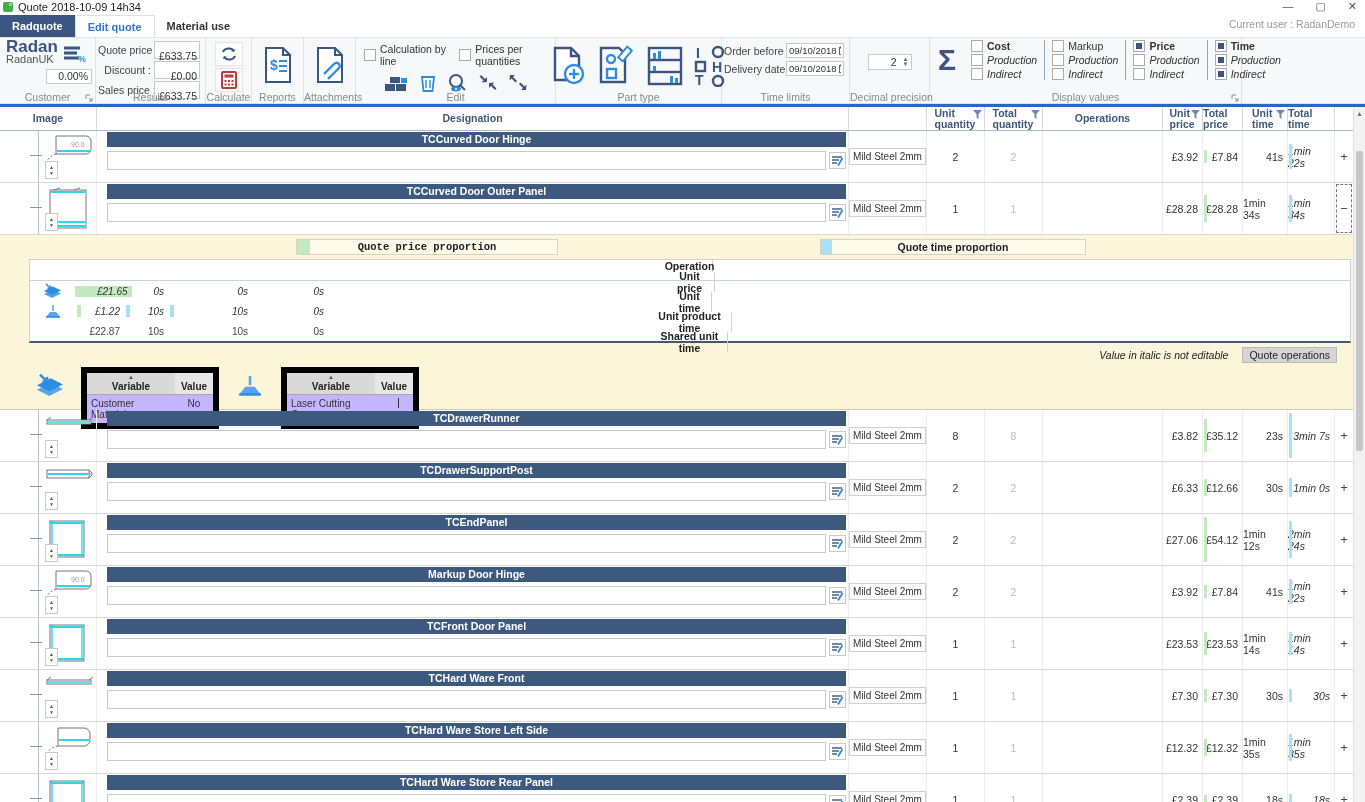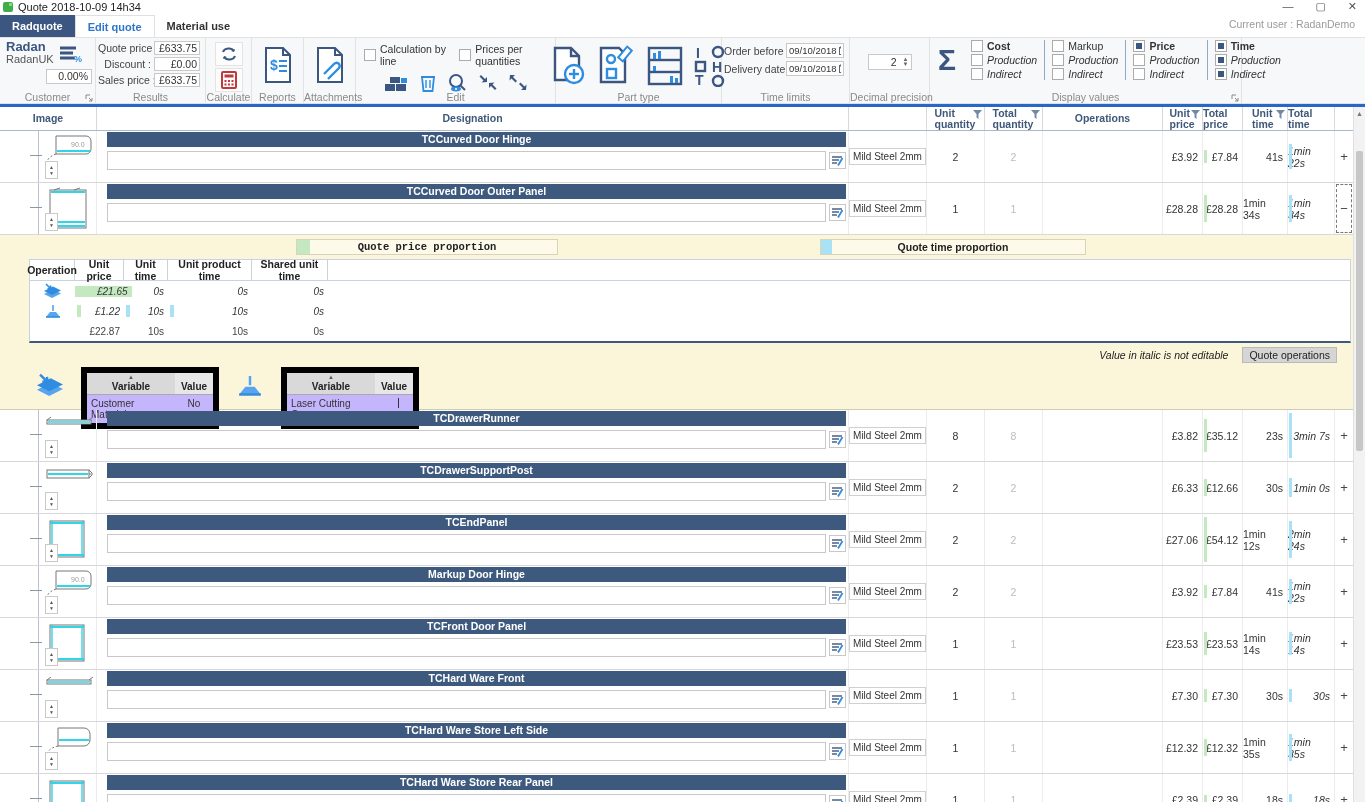--- a/index.html
+++ b/index.html
@@ -23,29 +23,29 @@
   .curuser { position:absolute; right:10px; top:4px; font-size:10.5px; color:#9a9a9a; }
 
   
   .ribbon { height:66px; background:#f7f8f9; display:flex; border-bottom:1px solid #e0e0e0; }
   .rgroup { position:relative; border-right:1px solid #e2e2e2; padding:2px 2px 12px 2px; flex:0 0 auto; }
   .glabel { position:absolute; bottom:0; left:0; right:0; text-align:center; font-size:10.5px; color:#8a8a8a; white-space:nowrap; }
   .launcher { position:absolute; bottom:1px; right:2px; width:8px; height:8px; }
   .launcher svg { display:block; }
 
   .g-customer { width:96px; padding-left:6px; }
-  .custname { font-size:13px; font-weight:bold; color:#3a5681; line-height:13px; }
+  .custname { font-size:17px; font-weight:bold; color:#3a5681; line-height:13px; }
   .custsub { font-size:11px; color:#555; line-height:13px; }
   .custrow { display:flex; gap:4px; }
   .discinput { width:46px; height:15px; border:1px solid #c9c9c9; background:#fff; font-size:10.5px; text-align:right; padding-right:3px; margin:3px 0 0 40px; }
 
   .g-results { width:110px; padding-top:3px; }
   .resrow { display:flex; align-items:center; margin-bottom:2px; }
   .reslabel { width:56px; text-align:right; font-size:10.5px; color:#444; padding-right:3px; white-space:nowrap; }
-  .resval { width:46px; height:14px; border:1px solid #c9c9c9; background:#fff; font-size:10.5px; text-align:right; padding:0 2px; line-height:13px; }
+  .resval { width:46px; height:14px; border:1px solid #c9c9c9; background:#fff; font-size:10.5px; text-align:right; padding:8px 2px; line-height:13px; }
 
   .g-calc { width:46px; }
   .iconbtn { display:flex; justify-content:center; align-items:center; cursor:pointer; }
   .calcstack { display:flex; flex-direction:column; gap:2px; align-items:center; padding-top:2px; }
   .calcstack .iconbtn { width:28px; height:24px; border:1px solid #e4e4e4; background:#fdfdfd; }
 
   .g-reports,.g-attach { width:52px; }
   .bigicon { display:flex; justify-content:center; padding-top:6px; cursor:pointer; }
 
   .g-edit { width:200px; }
@@ -117,21 +117,21 @@
   
   .xpanel { position:relative; height:175px; background:#fbf5da; border-bottom:1px solid #cfccb4; }
   .propbox { position:absolute; top:4px; height:16px; background:#fdfaea; border:1px solid #d8d4bc; }
   .propbox .fill { position:absolute; left:0; top:0; bottom:0; }
   .propbox .plabel { position:relative; display:block; text-align:center; font-size:10.5px; font-weight:bold; color:#222; line-height:14px; }
   .pb-price { left:296px; width:262px;font-family:Liberation Mono, monospace; } .pb-price .fill { width:13px; background:#c4e9c0; }
   .pb-time { left:820px; width:266px; } .pb-time .fill { width:11px; background:#a9e2f7; }
 
   .optable { position:absolute; left:29px; top:24px; width:1322px; height:84px; background:#fff; border:1px solid #c9d3e0; border-bottom:2px solid #3d5a7e; }
   .oprow { display:flex; height:20px; align-items:center; }
-  .oprow.hdr { height:21px; border-bottom:1px solid #c9d3e0; }
+  .oprow.hdr { height:21px; border-bottom:1px solid #c9d3e0;flex-direction:column; }
   .oprow.hdr .ocell { font-weight:bold; color:#222; font-size:10.5px; border-right:1px solid #c9d3e0; height:100%; display:flex; align-items:center; justify-content:center; text-align:center; }
   .ocell { font-size:10px; height:100%; display:flex; align-items:center; position:relative; }
   .o-op{width:45px;justify-content:center;} .o-up{width:49px;} .o-ut{width:44px;} .o-upt{width:84px;} .o-sut{width:76px;}
   .oval { flex:1; text-align:right; padding-right:4px; font-style:italic; }
   .oprow.total .oval { font-style:normal; color:#444; }
   .hlgreen { background:#c4e9c0; padding-left:22px; }
   .minibar { width:4px; height:12px; display:inline-block; position:absolute; left:2px; top:4px; }
   .mb-c { background:#a9e2f7; } .mb-g { background:#c4e9c0; }
 
   .xnote { position:absolute; right:16px; top:112px; display:flex; align-items:center; gap:14px; }

